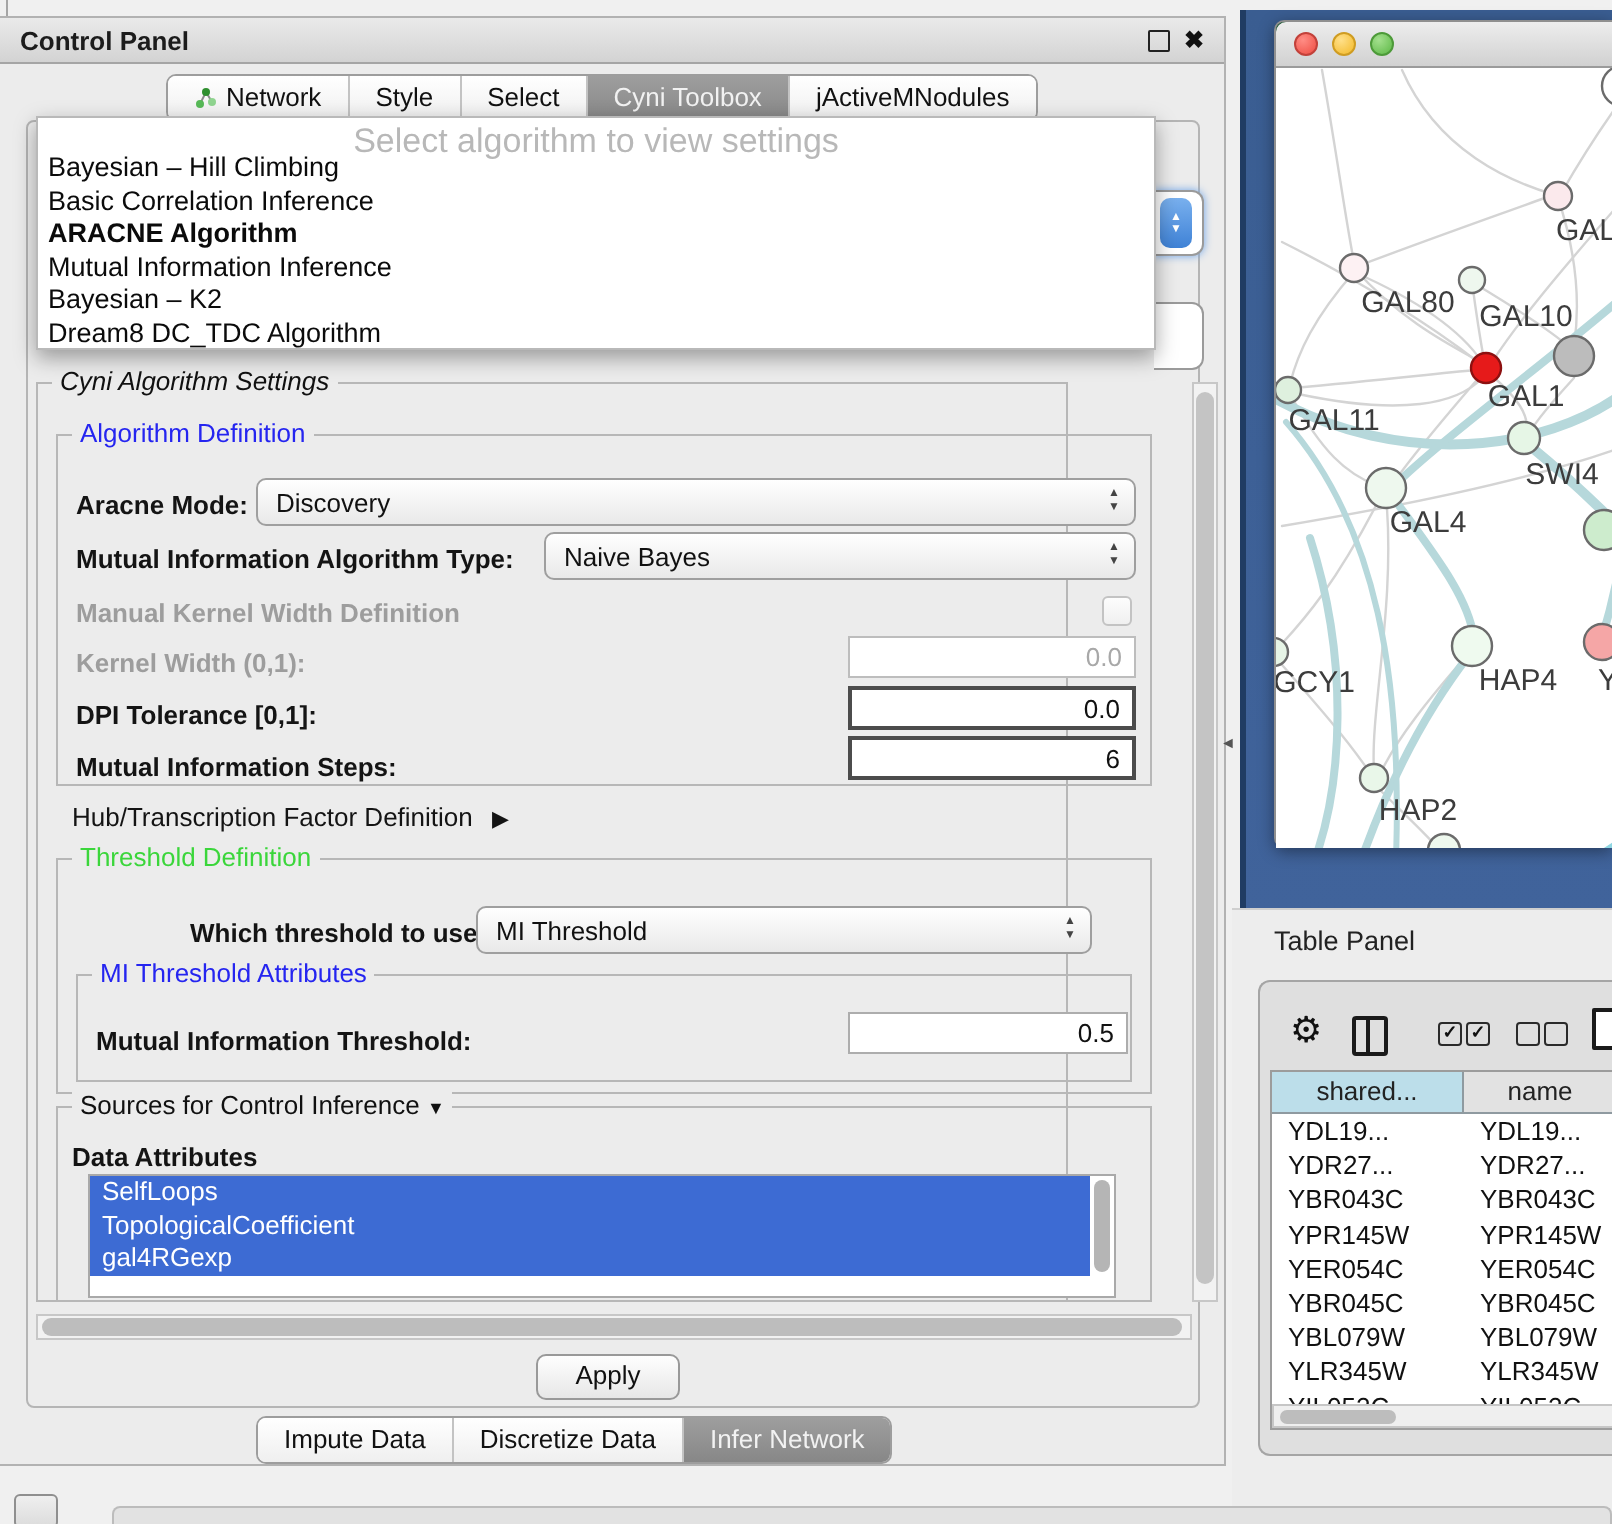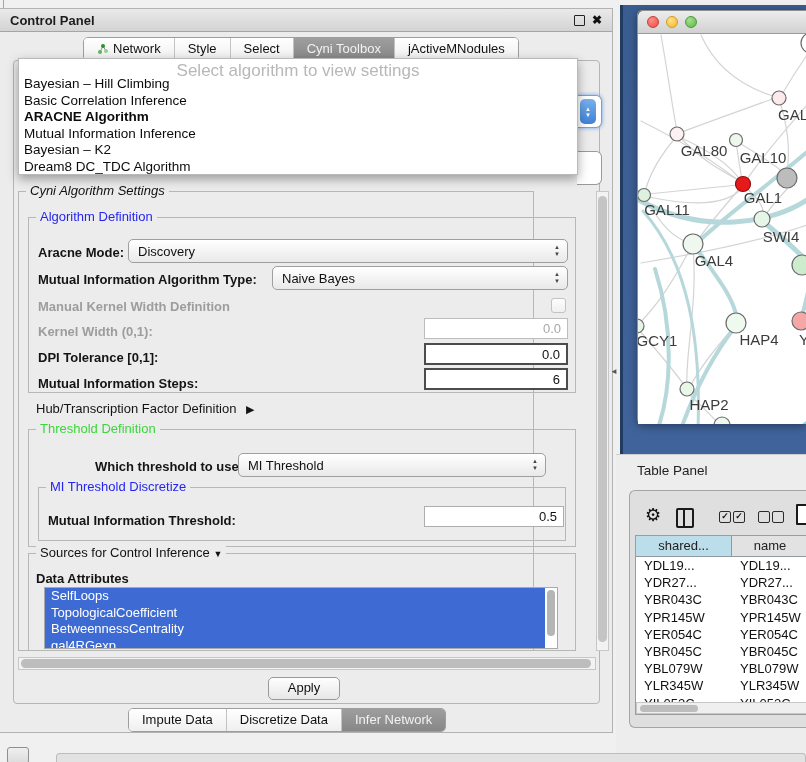--- a/index.html
+++ b/index.html
@@ -252,37 +252,36 @@
     </div>
     <span class="lbl" style="left:95px;top:450px;">Which threshold to use:</span>
     <div class="combo" style="left:238px;top:444px;width:308px;">
       <span>MI Threshold</span>
       <span class="arrows">
           <span>▲</span>
           <span>▼</span>
         </span>
     </div>
     <div class="tgroup" style="left:38px;top:478px;width:528px;height:54px;">
-      <span class="tlabel blue">MI Threshold Discretize</span>
+      <span class="tlabel blue">MI Threshold Attributes</span>
     </div>
     <span class="lbl" style="left:48px;top:504px;">Mutual Information Threshold:</span>
     <span class="tfield" style="left:424px;top:497px;width:140px;height:21px;">0.5</span>
 
     <div class="tgroup" style="left:28px;top:544px;width:548px;height:98px;">
       <span class="tlabel black">
         <span>Sources for Control Inference</span>
         <span style="font-size:9px;">▼</span>
       </span>
     </div>
     <span class="lbl" style="left:36px;top:562px;">Data Attributes</span>
     <div id="attr-list">
       <div id="attr-items">
           <div class="attr-item">SelfLoops</div>
           <div class="attr-item">TopologicalCoefficient</div>
-          <div class="attr-item">BetweennessCentrality</div>
           <div class="attr-item">gal4RGexp</div>
         </div>
       <div id="attr-scroll" class="sb-v" style="border:none;background:transparent;">
         <span class="thumb"></span>
       </div>
     </div>
 
     <div class="sb-h" style="left:18px;top:648px;width:578px;height:13px;">
       <span class="thumb" style="left:2px;width:570px;"></span>
     </div>

